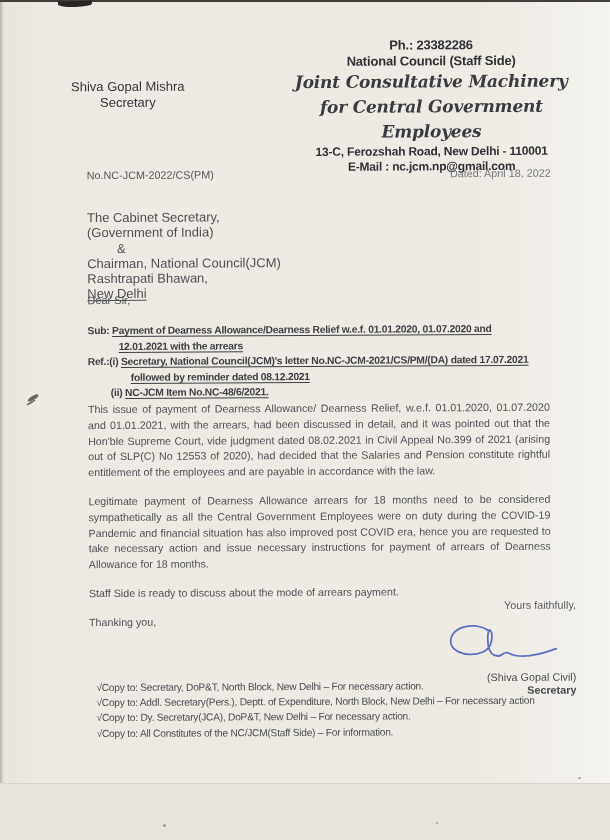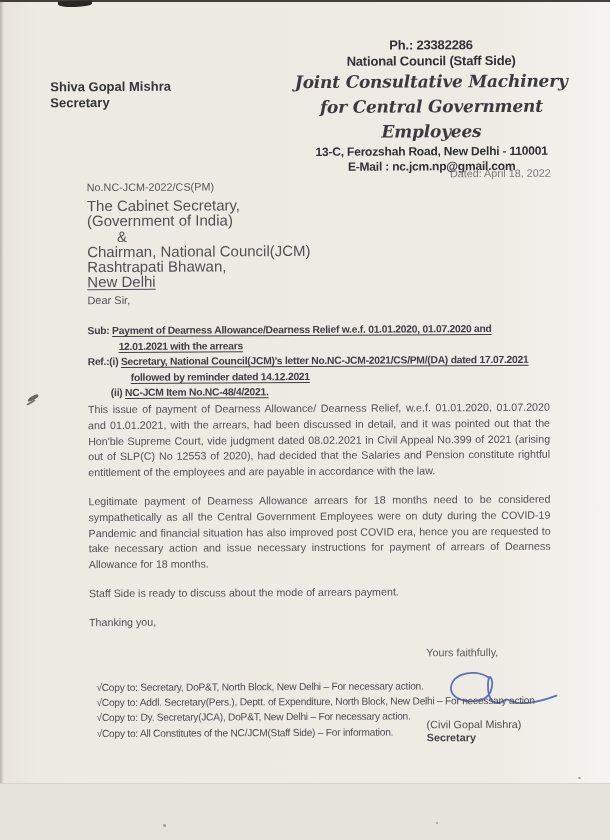--- a/index.html
+++ b/index.html
@@ -19,53 +19,53 @@
   .top-edge { position: absolute; top: 0; left: 0; width: 100%; height: 2px; background: #23211e; opacity: .85; }
   .top-blob { position: absolute; top: 1px; left: 58px; width: 34px; height: 6px; background: #2a2723; border-radius: 0 0 60% 60%; transform: rotate(-2deg); }
   .left-edge { position: absolute; top: 0; left: 0; width: 4px; height: 100%; background: linear-gradient(90deg, rgba(90,85,78,.35), rgba(90,85,78,0)); }
   .bottom-strip { position: absolute; left: 0; bottom: 0; width: 100%; height: 56px; background: #e6e3dd; border-top: 1px solid #d9d5ce; }
   .speck { position: absolute; background: #6f6a63; border-radius: 50%; opacity: .6; }
   .ink-smudge { position: absolute; left: 27px; top: 396px; width: 12px; height: 4px; background: #4a4742; border-radius: 60% 40% 50% 50%; transform: rotate(-28deg); box-shadow: -4px 3px 0 -1px #5b5750; opacity: .8; }
 
   .letter { position: absolute; inset: 0; transform: rotate(-0.3deg); color: #4b4b50; }
 
   
-  .sender { position: absolute; left: 52px; top: 78px; width: 155px; text-align: left; font-weight: bold; color: #35353a; font-size: 13px; line-height: 16px; }
+  .sender { position: absolute; left: 52px; top: 78px; width: 155px; text-align: center; font-weight: normal; color: #35353a; font-size: 13px; line-height: 16px; }
   .head-right { position: absolute; left: 288px; top: 38px; width: 290px; text-align: center; color: #303036; }
   .head-bold { font-weight: bold; font-size: 13px; line-height: 16px; letter-spacing: -0.2px; }
   .head-script { font-family: "DejaVu Serif", serif; font-style: italic; font-weight: bold; font-size: 17px; line-height: 25px; letter-spacing: -0.2px; color: #3a3a40; }
   .head-addr { font-weight: bold; font-size: 12px; line-height: 15px; letter-spacing: -0.2px; }
 
   
   .ref-row { position: absolute; left: 88px; right: 58px; top: 168px; display: flex; justify-content: space-between; font-size: 10.8px; }
-  .ref-no { color: #55555a; margin-top: 12px; }
+  .ref-no { color: #55555a; }
   .ref-date { color: #77777d; }
 
   
-  .addressee { position: absolute; left: 88px; top: 197px; font-size: 15px; line-height: 15.3px; color: #505056; }
+  .addressee { position: absolute; left: 88px; top: 209px; font-size: 13px; line-height: 15.3px; color: #505056; }
   .addressee .amp { padding-left: 30px; }
   .addressee .underline { text-decoration: underline; text-underline-offset: 2px; }
 
   .salutation { position: absolute; left: 88px; top: 293px; font-size: 11px; color: #505056; }
 
   
   .subject { position: absolute; left: 88px; top: 322px; width: 500px; font-size: 10.3px; font-weight: bold; color: #3e3e44; line-height: 15.6px; letter-spacing: -0.25px; }
   .subject .row { white-space: nowrap; }
   .subject .u { text-decoration: underline; text-underline-offset: 2px; }
   .subject .ind1 { padding-left: 31px; }
   .subject .ind2 { padding-left: 43px; }
   .subject .ind3 { padding-left: 23px; }
 
   
   .body-text { position: absolute; left: 88px; top: 401px; width: 462px; font-size: 10.7px; line-height: 15.8px; color: #515157; }
   .body-text p { margin: 0 0 13px 0; text-align: justify; }
   .closing { margin-top: 10px; }
 
   
-  .sig-block { position: absolute; left: 425px; top: 600px; width: 150px; text-align: left; font-size: 10.8px; color: #5a5a60; margin-top: 47px; }
+  .sig-block { position: absolute; left: 425px; top: 600px; width: 150px; text-align: right; font-size: 10.8px; color: #5a5a60; }
   .sig-svg { display: block; margin: 6px auto 0 auto; }
   .sig-name { color: #4c4c52; margin-top: 2px; }
   .sig-title { font-weight: bold; color: #44444a; margin-top: 1px; }
 
   
   .copies { position: absolute; left: 95px; top: 679px; font-size: 10.2px; line-height: 15.2px; color: #4e4e54; letter-spacing: -0.25px; }
   .copies div { white-space: nowrap; }
 </style>
 </head>
 <body>
@@ -119,41 +119,41 @@
         <span class="u">Payment of Dearness Allowance/Dearness Relief w.e.f. 01.01.2020, 01.07.2020 and</span>
       </div>
       <div class="row ind1">
         <span class="u">12.01.2021 with the arrears</span>
       </div>
       <div class="row">
         <span>Ref.:(i)</span>
         <span class="u">Secretary, National Council(JCM)'s letter No.NC-JCM-2021/CS/PM/(DA) dated  17.07.2021</span>
       </div>
       <div class="row ind2">
-        <span class="u">followed by reminder dated 14.12.2021</span>
+        <span class="u">followed by reminder dated 08.12.2021</span>
       </div>
       <div class="row ind3">
         <span>(ii)</span>
-        <span class="u">NC-JCM Item No.NC-48/4/2021.</span>
+        <span class="u">NC-JCM Item No.NC-48/6/2021.</span>
       </div>
     </div>
 
     <div class="body-text">
       <p>This issue of payment of Dearness Allowance/ Dearness Relief, w.e.f. 01.01.2020, 01.07.2020 and 01.01.2021, with the arrears, had been discussed in detail, and it was pointed out that the Hon'ble Supreme Court, vide judgment dated 08.02.2021 in Civil Appeal No.399 of 2021 (arising out of SLP(C)  No 12553 of 2020), had decided that the Salaries and Pension constitute  rightful entitlement of the employees and are payable in accordance with the law.</p>
       <p>Legitimate payment of Dearness Allowance arrears for 18 months need to be considered sympathetically as all the Central Government Employees were on duty during the COVID-19 Pandemic and financial situation has also improved post COVID era, hence you are requested to take necessary action and issue necessary instructions for payment of arrears of Dearness Allowance for 18 months.</p>
       <p>Staff Side is ready to discuss about the mode of arrears payment.</p>
       <div class="closing">Thanking you,</div>
     </div>
 
     <div class="sig-block">
       <div>Yours faithfully,</div>
       <svg class="sig-svg" width="125" height="52" viewBox="0 0 125 52">
         <path d="M 50 14 C 32 2, 8 12, 12 27 C 16 40, 45 41, 51 28 C 54 21, 53 15, 51 13 C 49 12, 48 20, 49 28 C 50 35, 53 39, 59 39 C 64 39, 64 34, 69 36 C 80 42, 98 39, 117 32" fill="none" stroke="#4d63b8" stroke-width="1.8" stroke-linecap="round" opacity="0.9"></path>
       </svg>
-      <div class="sig-name">(Civil Gopal Mishra)</div>
+      <div class="sig-name">(Shiva Gopal Civil)</div>
       <div class="sig-title">Secretary</div>
     </div>
 
     <div class="copies">
       <div>√Copy to: Secretary, DoP&amp;T, North Block, New Delhi – For necessary action.</div>
       <div>√Copy to: Addl. Secretary(Pers.), Deptt. of Expenditure, North Block, New Delhi – For necessary action</div>
       <div>√Copy to: Dy. Secretary(JCA), DoP&amp;T, New Delhi – For necessary action.</div>
       <div>√Copy to: All Constitutes of the NC/JCM(Staff Side) – For information.</div>
     </div>
 

